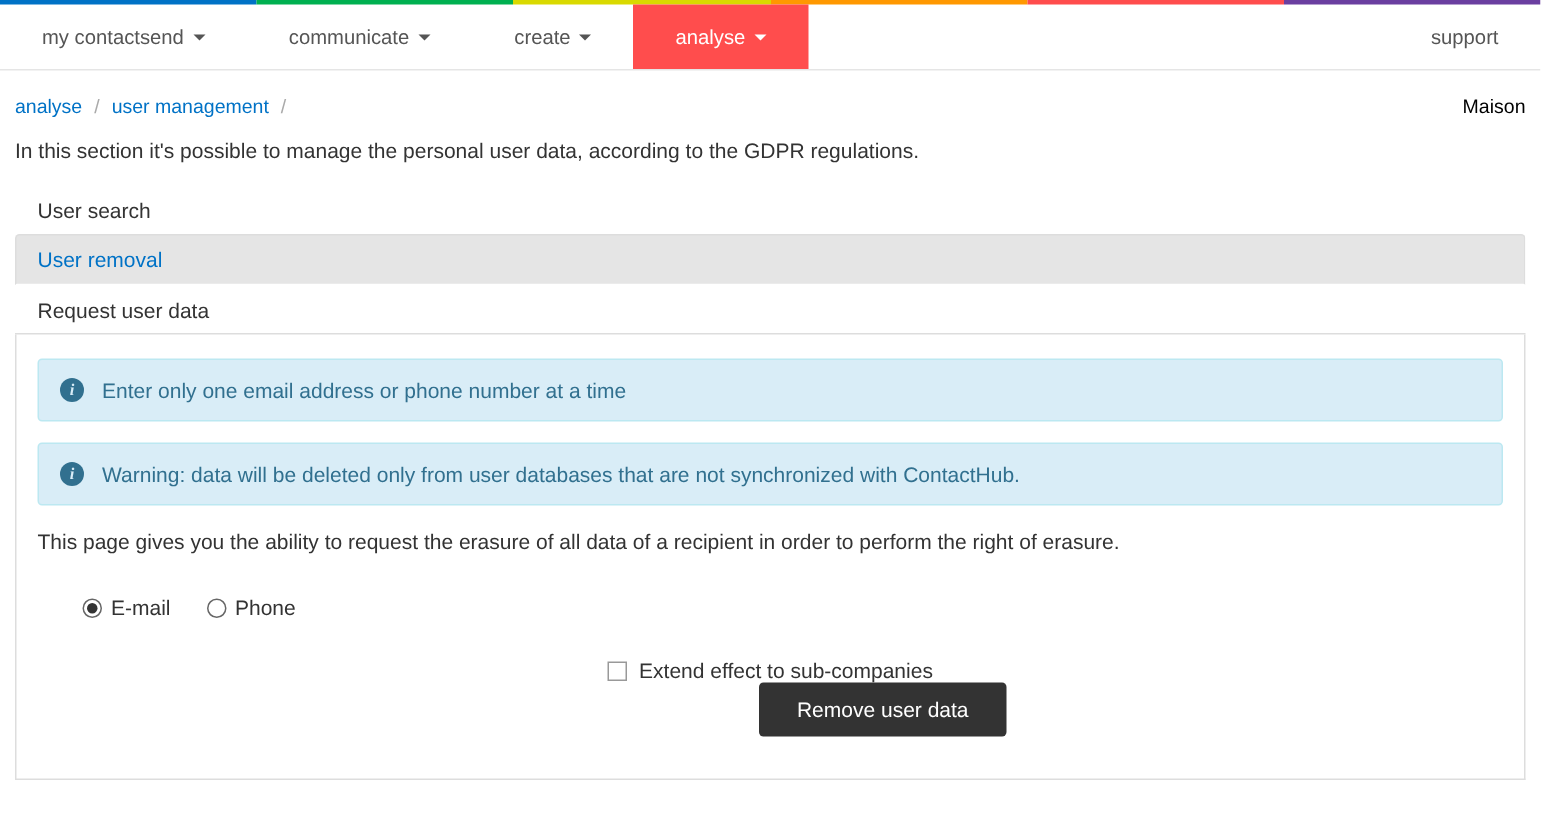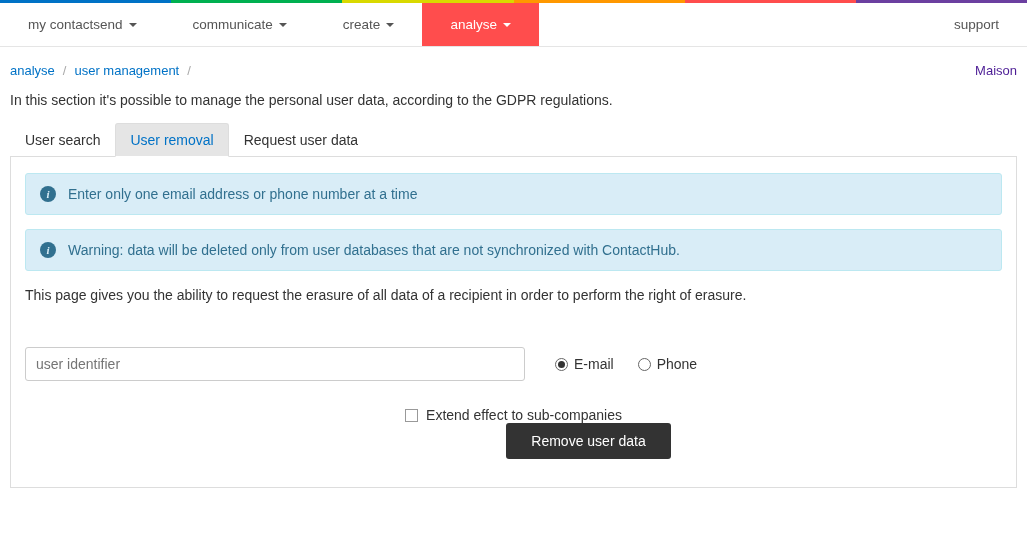--- a/index.html
+++ b/index.html
@@ -49,31 +49,31 @@
 
   .breadcrumb {
     display:flex;
     align-items:center;
     font-size:13px;
     color:#0072c6;
     padding: 6px 0 14px 0;
   }
   .breadcrumb .sep { color:#aaa; margin:0 8px; }
   .breadcrumb-link { cursor:pointer; }
-  .breadcrumb-right { margin-left:auto; color:#4c1d95; }
+  .breadcrumb-right { margin-left:auto; color:#000000; }
 
   h1.page-title {
     color:#ff4d4d;
     font-weight:400;
     font-size:25px;
     margin-bottom:6px;
   }
   .page-subtitle { color:#333; margin-bottom:14px; font-size:14px; }
 
-  .tabs { display:flex; border-bottom:1px solid #ddd; }
+  .tabs { display:flex; border-bottom:1px solid #ddd;flex-direction:column; }
   .tab {
     padding:8px 14px;
     cursor:pointer;
     font-size:14px;
     color:#333;
     border:1px solid transparent;
     border-bottom:none;
     position:relative;
     top:1px;
   }
@@ -104,21 +104,21 @@
   }
   .alert .info-icon {
     width:16px;height:16px;border-radius:50%;
     background:#31708f;color:#d9edf7;
     display:inline-flex;align-items:center;justify-content:center;
     font-weight:bold;font-size:11px;margin-right:12px;
     font-style: italic;
     font-family: Georgia, serif;
   }
 
-  .panel-desc { color:#333; margin:16px 0 44px 0; }
+  .panel-desc { color:#333; margin:16px 0 28px 0; }
 
   .form-row { display:flex; align-items:center; margin-bottom:26px; }
   .text-input {
     width:500px;
     padding:8px 10px;
     border:1px solid #ccc;
     border-radius:3px;
     font-size:14px;
     color:#555;
   }
@@ -200,21 +200,20 @@
       <span>Enter only one email address or phone number at a time</span>
     </div>
     <div class="alert">
       <span class="info-icon">i</span>
       <span>Warning: data will be deleted only from user databases that are not synchronized with ContactHub.</span>
     </div>
 
     <div class="panel-desc">This page gives you the ability to request the erasure of all data of a recipient in order to perform the right of erasure.</div>
 
     <div class="form-row">
-      <input class="text-input" type="text" placeholder="user identifier" style="">
       <div class="radio-group">
         <label class="radio-item">
           <span class="radio checked"></span>
           <span>E-mail</span>
         </label>
         <label class="radio-item">
           <span class="radio"></span>
           <span>Phone</span>
         </label>
       </div>

